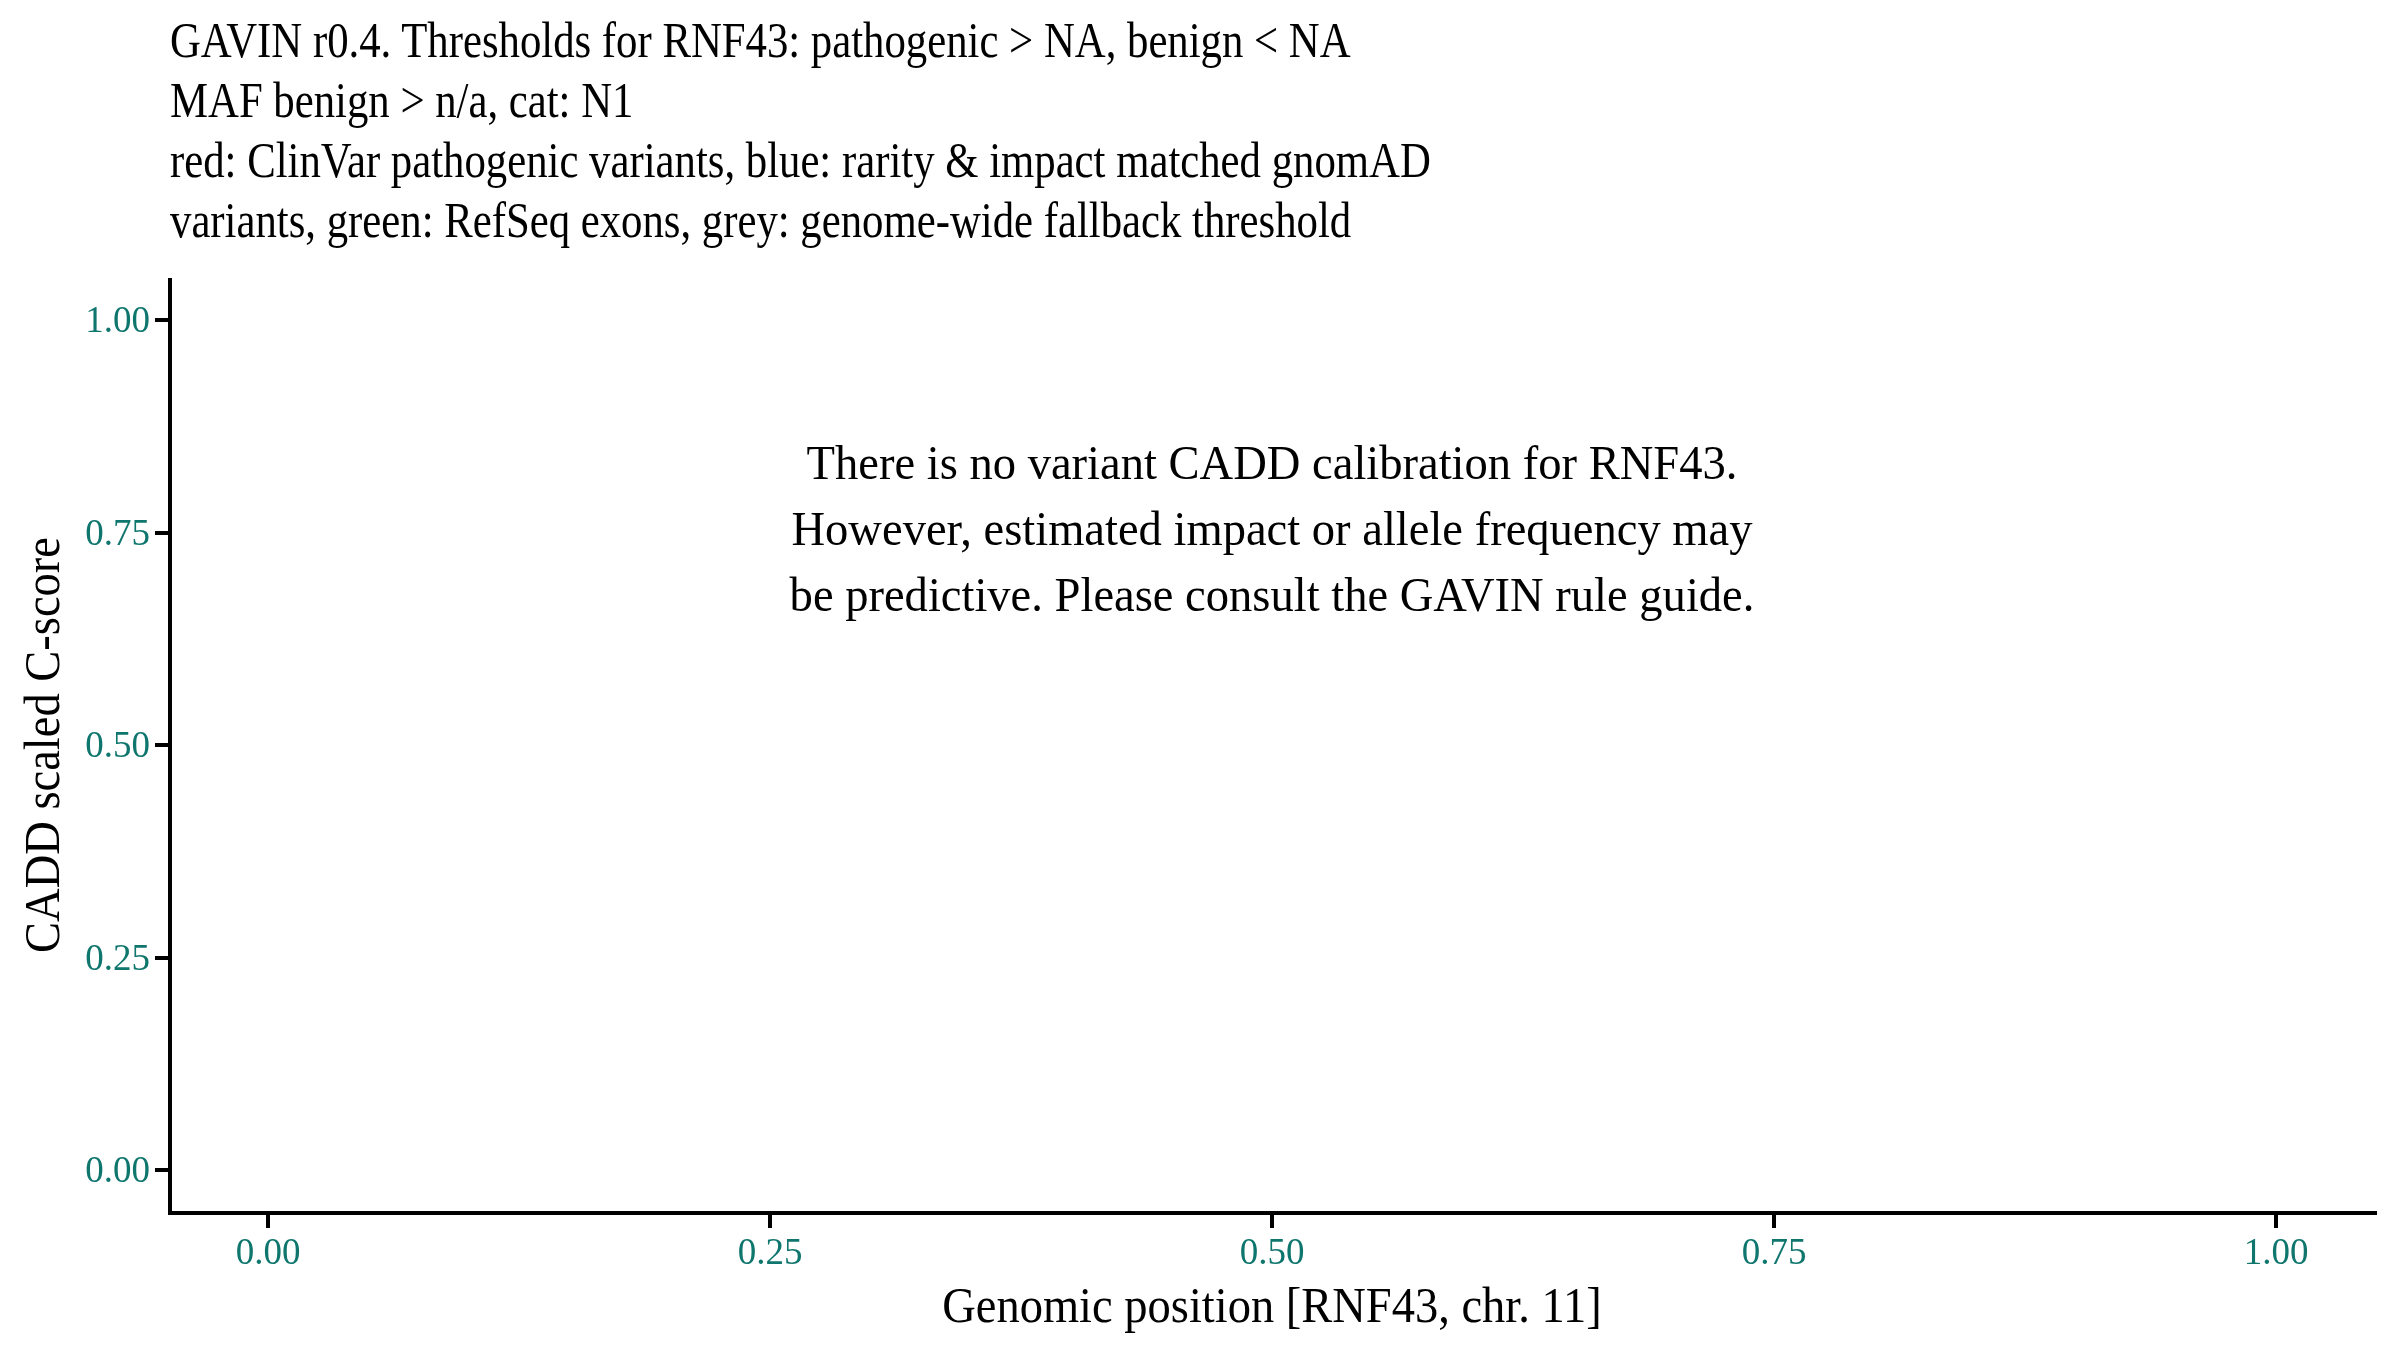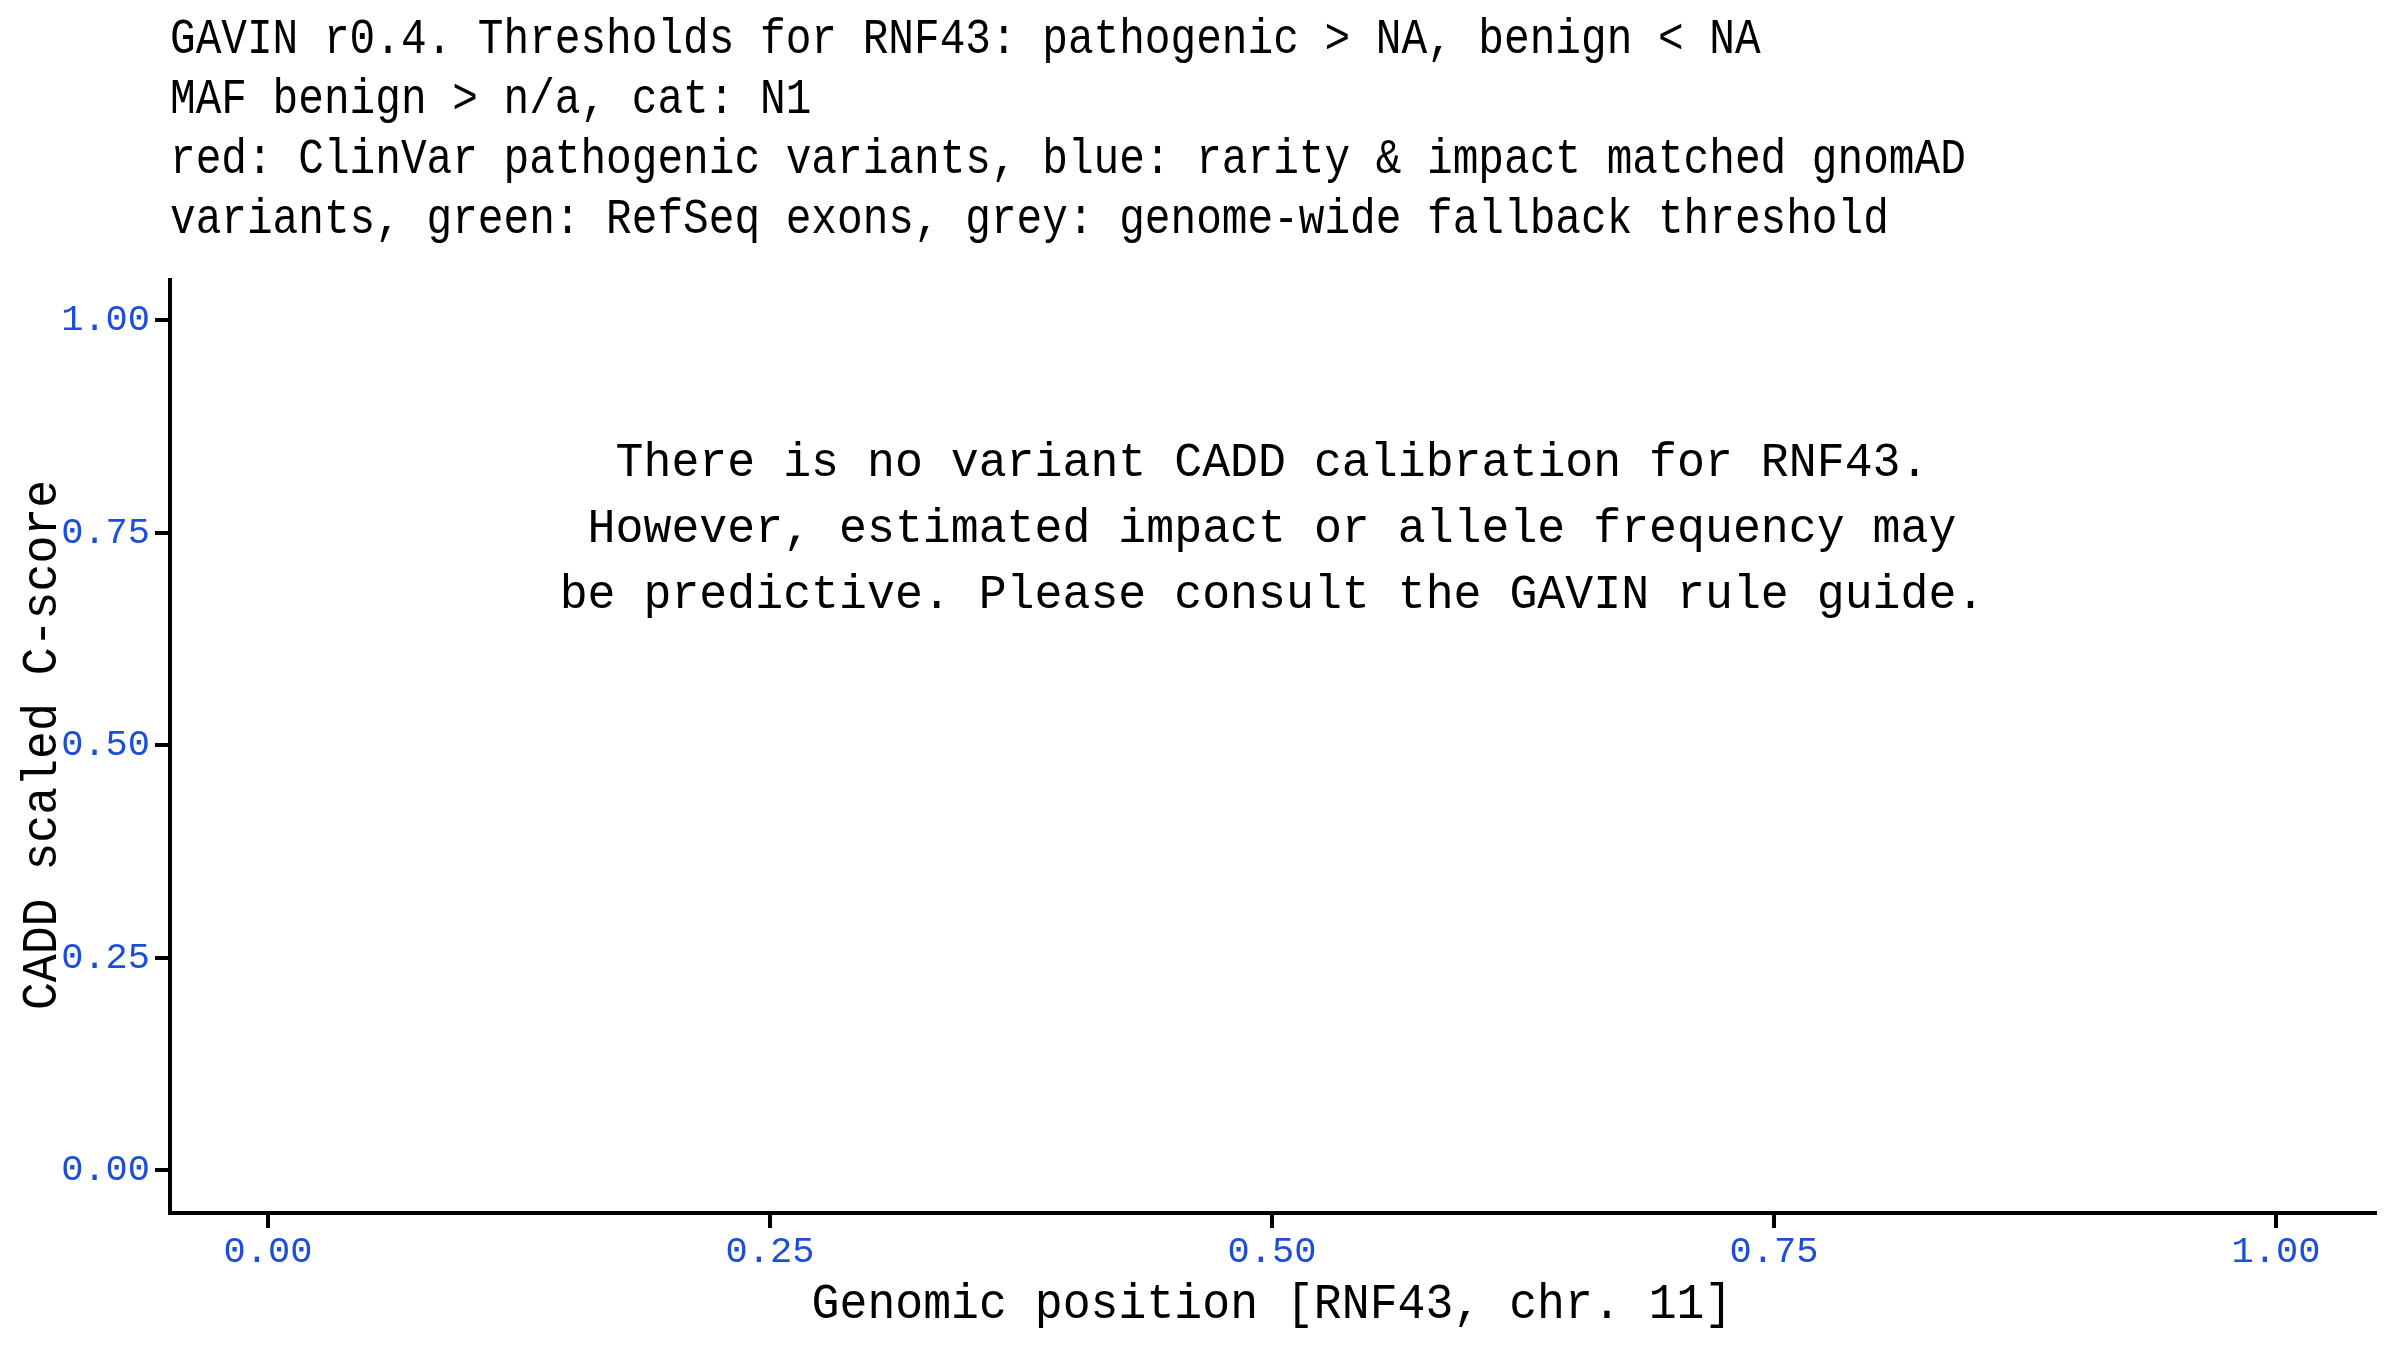--- a/index.html
+++ b/index.html
@@ -2,21 +2,21 @@
 <html><head>
 <meta charset="utf-8">
 <style>
   html, body { margin: 0; padding: 0; background: #ffffff; }
   .stage {
     position: relative;
     width: 2400px;
     height: 1350px;
     background: #ffffff;
     overflow: hidden;
-    font-family: Liberation Mono, monospace;
+    font-family: Liberation Serif, serif;
     color: #000000;
   }
 
   
   .plot-title {
     position: absolute;
     left: 170px;
     top: 10px;
     font-size: 50px;
     line-height: 60px;
@@ -54,21 +54,21 @@
   }
 
   
   .tick { position: absolute; background: #000000; }
   .tick.y { width: 13px; height: 4px; left: 155px; }
   .tick.x { width: 4px; height: 13px; top: 1215px; }
 
   
   .tick-label {
     position: absolute;
-    color: #1d4ed8;
+    color: #0f766e;
     font-size: 37px;
     line-height: 44px;
     height: 44px;
   }
   .tick-label.y { left: 20px; width: 130px; text-align: right; }
   .tick-label.x { width: 140px; text-align: center; top: 1230px; }
 
   
   .axis-title { font-size: 50px; color: #000000; white-space: nowrap; position: absolute; }
   .axis-title.x {

